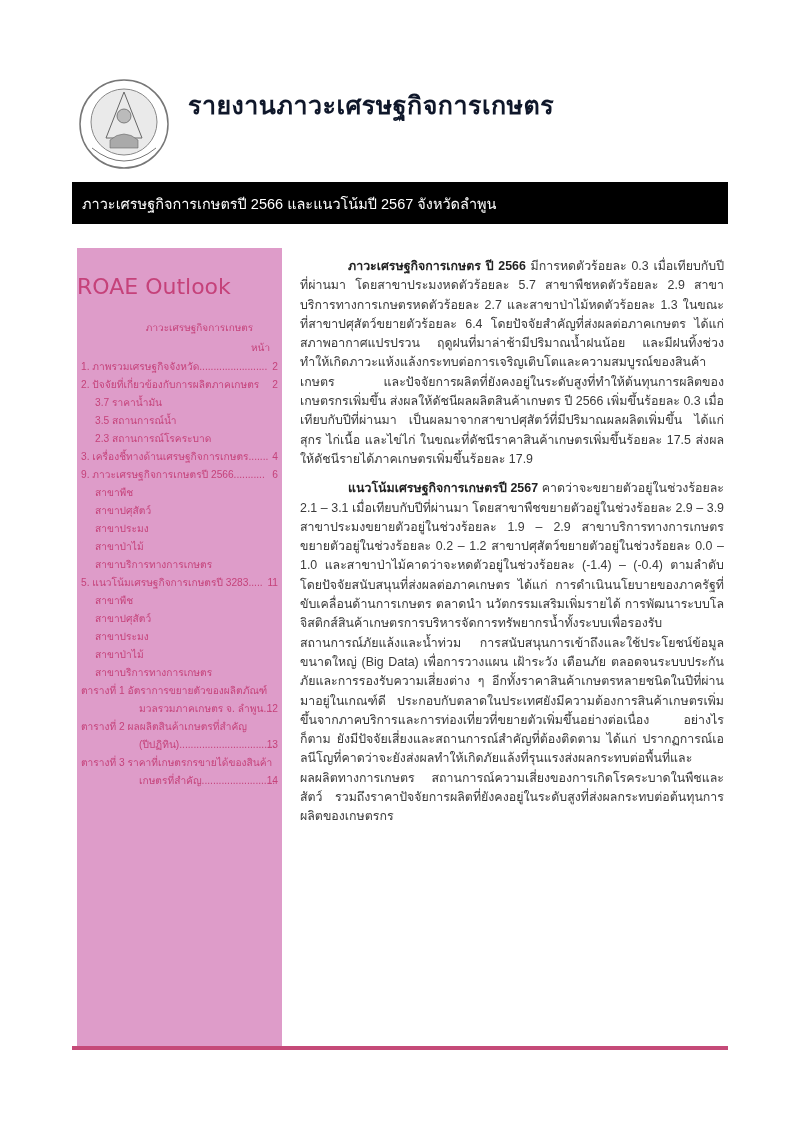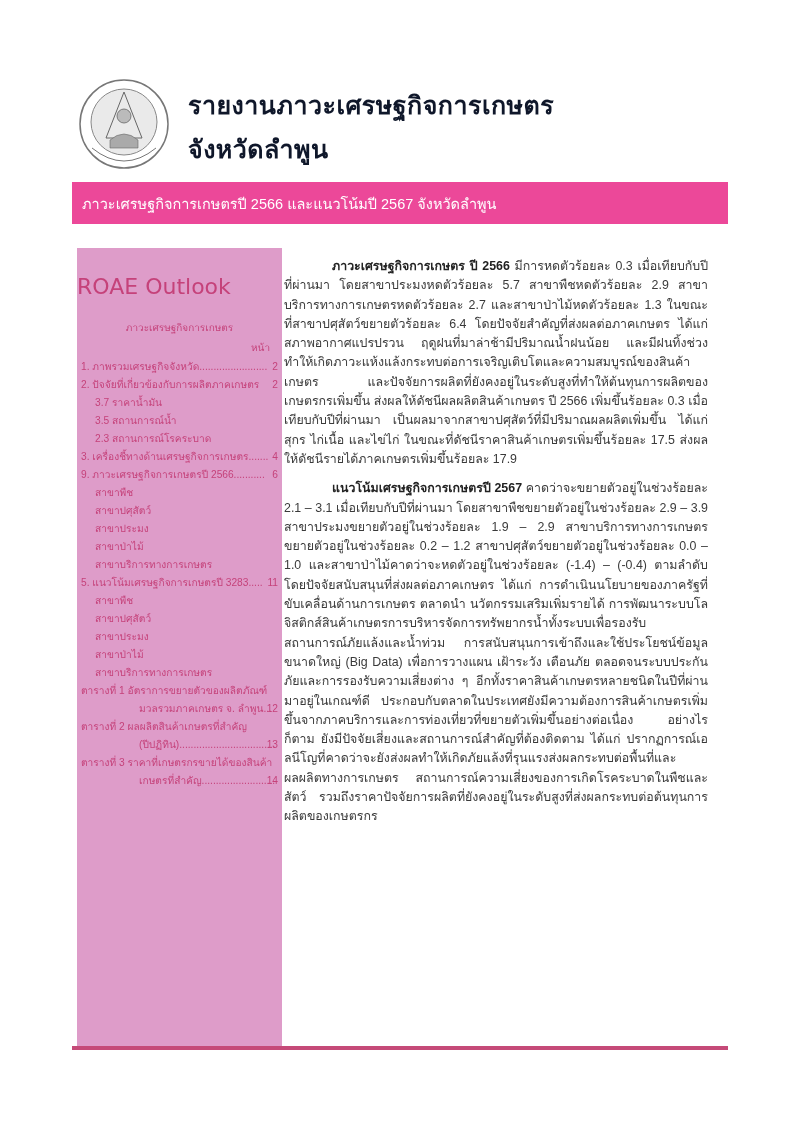--- a/index.html
+++ b/index.html
@@ -1,49 +1,48 @@
 <!DOCTYPE html>
 <html><head>
 <meta charset="utf-8">
 <style>
   html, body { margin: 0; padding: 0; background: #ffffff; }
   body { width: 800px; height: 1131px; position: relative; overflow: hidden; font-family: "DejaVu Sans", sans-serif; }
   .logo { position: absolute; left: 78px; top: 78px; width: 92px; height: 92px; }
   .title { position: absolute; left: 188px; top: 84px; color: #0f172a; font-family: "DejaVu Sans", sans-serif; font-weight: bold; font-size: 25px; line-height: 44px; letter-spacing: 0.5px; }
-  .banner { position: absolute; left: 72px; top: 182px; width: 656px; height: 42px; background: #ec4899; color: #ffffff; }
+  .banner { position: absolute; left: 72px; top: 182px; width: 656px; height: 42px; background: #000000; color: #ffffff; }
   .banner span { position: absolute; left: 10px; top: 10px; font-size: 14.5px; font-family: "Liberation Sans", sans-serif; }
   .sidebar { position: absolute; left: 77px; top: 248px; width: 205px; height: 798px; background: #de9cc9; color: #c5427a; }
   .sb-title { position: absolute; left: 0; top: 26px; width: 205px; font-family: "DejaVu Sans", sans-serif; font-size: 22px; color: #c5427a; }
-  .sb-sub { position: absolute; left: 0; top: 72px; width: 205px; text-align: center; font-size: 10px; }
+  .sb-sub { position: absolute; left: 0; top: 72px; width: 205px; text-align: center; font-size: 10px; padding-left: 20px; }
   .sb-page { position: absolute; right: 12px; top: 92px; font-size: 10px; }
   .toc { position: absolute; left: 4px; top: 110px; width: 197px; font-size: 10.2px; font-family: "Liberation Sans", sans-serif; }
   .toc-item { position: relative; height: 18px; line-height: 18px; white-space: nowrap; }
   .toc-item.l2 { padding-left: 14px; }
   .toc-item.tbl2 { padding-left: 58px; }
   .toc-item .pg { position: absolute; right: 0; top: 0; }
-  .main { position: absolute; left: 284px; top: 257px; width: 424px; font-family: "Liberation Sans", sans-serif; font-size: 12.4px; color: #3a3a3a; line-height: 19.3px; text-align: justify; }
+  .main { position: absolute; left: 300px; top: 257px; width: 424px; font-family: "Liberation Sans", sans-serif; font-size: 12.4px; color: #3a3a3a; line-height: 19.3px; text-align: justify; }
   .main p { margin: 0 0 10px 0; text-indent: 48px; }
   .main b { color: #222; }
   .rule { position: absolute; left: 72px; top: 1046px; width: 656px; height: 4px; background: #c54a78; }
 </style>
 </head>
 <body>
 
 <svg class="logo" viewBox="0 0 92 92">
   <circle cx="46" cy="46" r="44" fill="none" stroke="#777" stroke-width="1.5"></circle>
   <circle cx="46" cy="44" r="33" fill="#eaeaea" stroke="#888" stroke-width="1"></circle>
   <path d="M46 14 L64 60 L28 60 Z" fill="none" stroke="#666" stroke-width="1"></path>
   <circle cx="46" cy="38" r="7" fill="#bbb" stroke="#666" stroke-width="0.8"></circle>
   <path d="M32 62 Q46 50 60 62 L60 70 L32 70 Z" fill="#aaa" stroke="#666" stroke-width="0.6"></path>
   <path d="M14 70 Q46 96 78 70" fill="none" stroke="#777" stroke-width="1"></path>
 </svg>
 
 <div class="title">
   <div>รายงานภาวะเศรษฐกิจการเกษตร</div>
-  <div>จังหวัดลำพูน</div>
 </div>
 
 <div class="banner">
   <span>ภาวะเศรษฐกิจการเกษตรปี 2566 และแนวโน้มปี 2567 จังหวัดลำพูน</span>
 </div>
 
 <div class="sidebar">
   <div class="sb-title">ROAE Outlook</div>
   <div class="sb-sub">ภาวะเศรษฐกิจการเกษตร</div>
   <div class="sb-page">หน้า</div>

